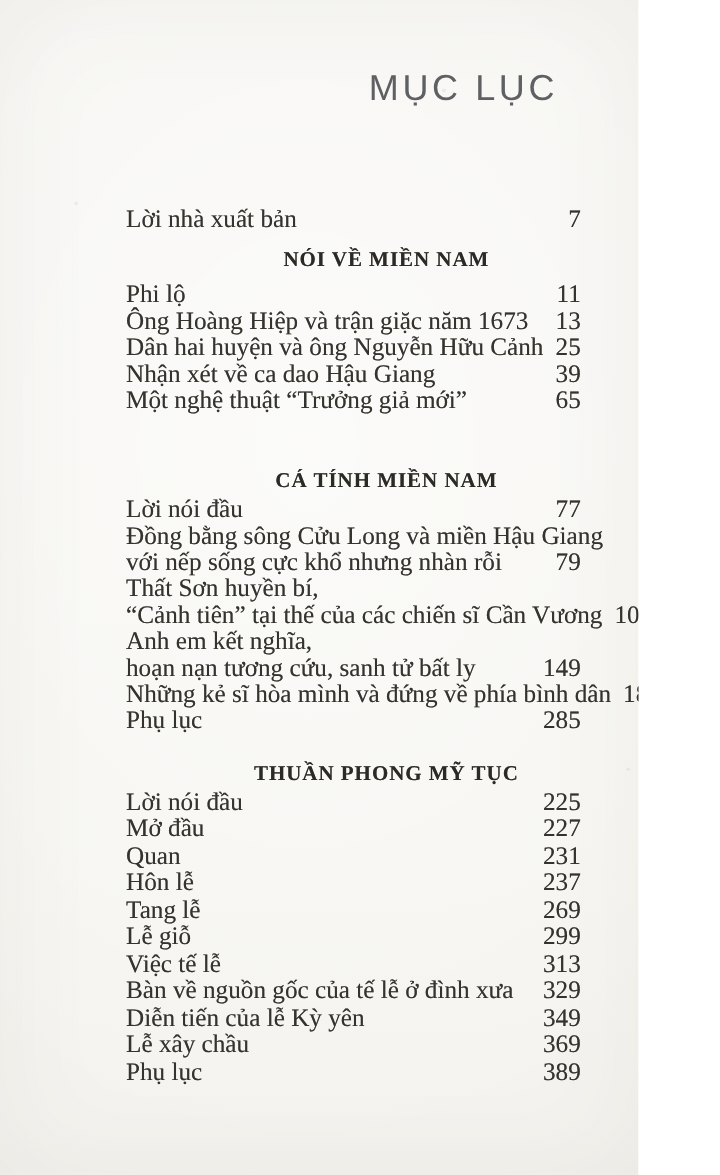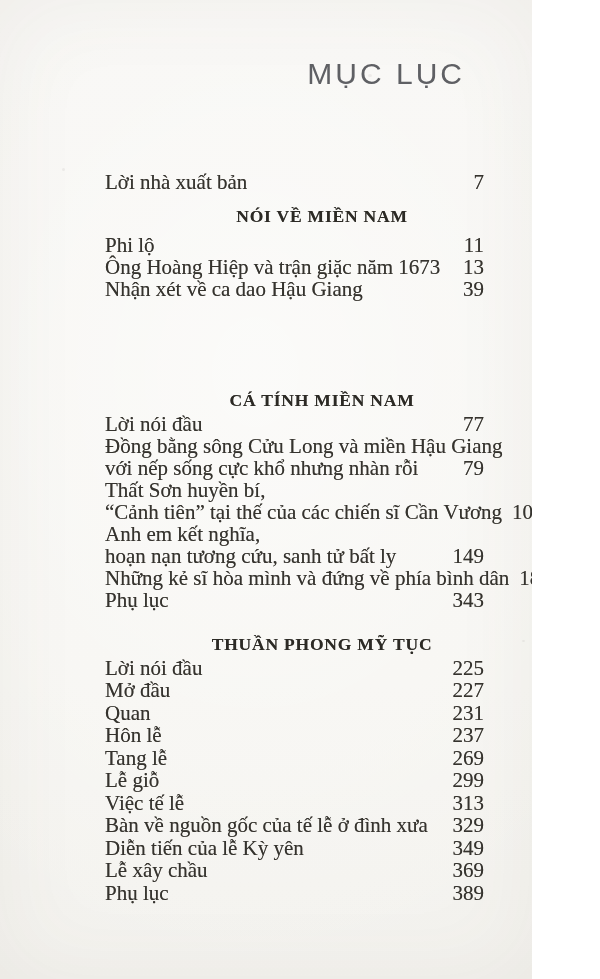--- a/index.html
+++ b/index.html
@@ -114,23 +114,31 @@
   <div class="sec-rows" id="sec0-rows">
     <div class="row">
       <span class="lbl">Phi lộ</span>
       <span class="num">11</span>
     </div>
     <div class="row">
       <span class="lbl">Ông Hoàng Hiệp và trận giặc năm 1673</span>
       <span class="num">13</span>
     </div>
     <div class="row">
+      <span class="lbl">Dân hai huyện và ông Nguyễn Hữu Cảnh</span>
+      <span class="num">25</span>
+    </div>
+    <div class="row">
       <span class="lbl">Nhận xét về ca dao Hậu Giang</span>
       <span class="num">39</span>
     </div>
+    <div class="row">
+      <span class="lbl">Một nghệ thuật “Trưởng giả mới”</span>
+      <span class="num">65</span>
+    </div>
   </div>
 
   <div class="toc-heading" id="sec1-heading">CÁ TÍNH MIỀN NAM</div>
   <div class="sec-rows" id="sec1-rows">
     <div class="row">
       <span class="lbl">Lời nói đầu</span>
       <span class="num">77</span>
     </div>
     <div class="row">
       <span class="lbl">Đồng bằng sông Cửu Long và miền Hậu Giang</span>
@@ -155,21 +163,21 @@
     <div class="row">
       <span class="lbl">hoạn nạn tương cứu, sanh tử bất ly</span>
       <span class="num">149</span>
     </div>
     <div class="row">
       <span class="lbl">Những kẻ sĩ hòa mình và đứng về phía bình dân</span>
       <span class="num">185</span>
     </div>
     <div class="row">
       <span class="lbl">Phụ lục</span>
-      <span class="num">343</span>
+      <span class="num">285</span>
     </div>
   </div>
 
   <div class="toc-heading" id="sec2-heading">THUẦN PHONG MỸ TỤC</div>
   <div class="sec-rows" id="sec2-rows">
     <div class="row">
       <span class="lbl">Lời nói đầu</span>
       <span class="num">225</span>
     </div>
     <div class="row">

